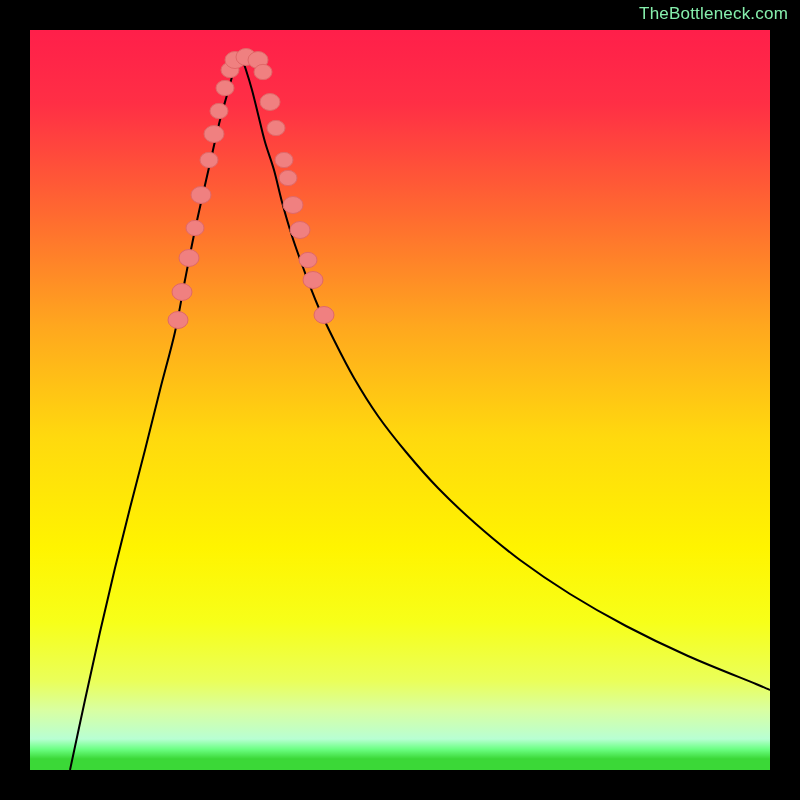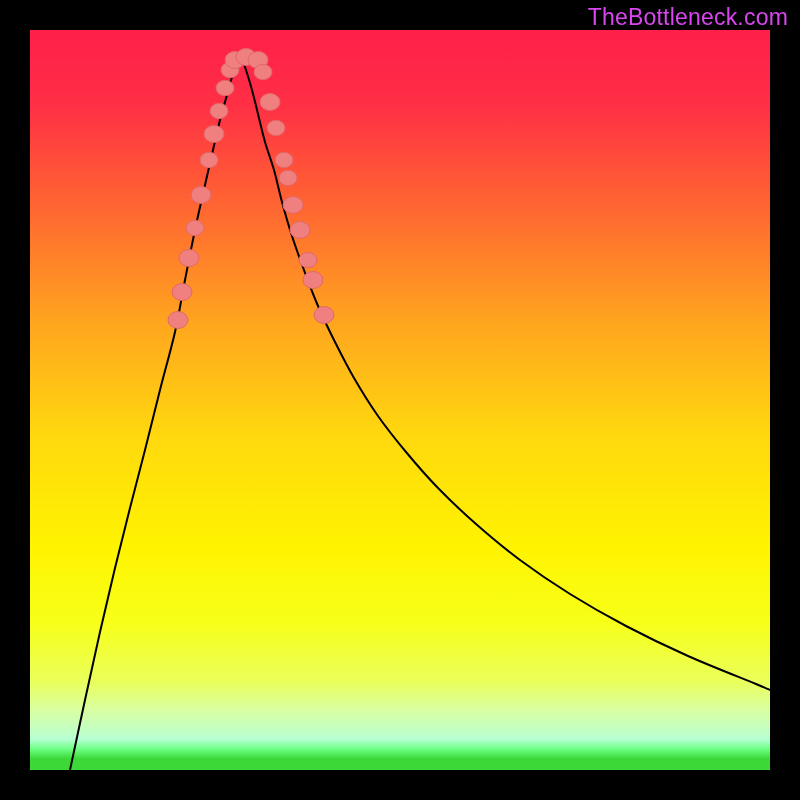--- a/index.html
+++ b/index.html
@@ -36,22 +36,22 @@
     position: absolute;
     left: 0; top: 0;
     width: 740px;
     height: 740px;
     overflow: visible;
   }
   .watermark {
     position: absolute;
     top: 4px;
     right: 12px;
-    color: #d946ef;
-    font-size: 23px;
+    color: #86efac;
+    font-size: 17px;
     font-weight: 500;
     letter-spacing: 0.2px;
     user-select: none;
   }
 </style>
 </head>
 <body>
 
 <div class="frame">
 

